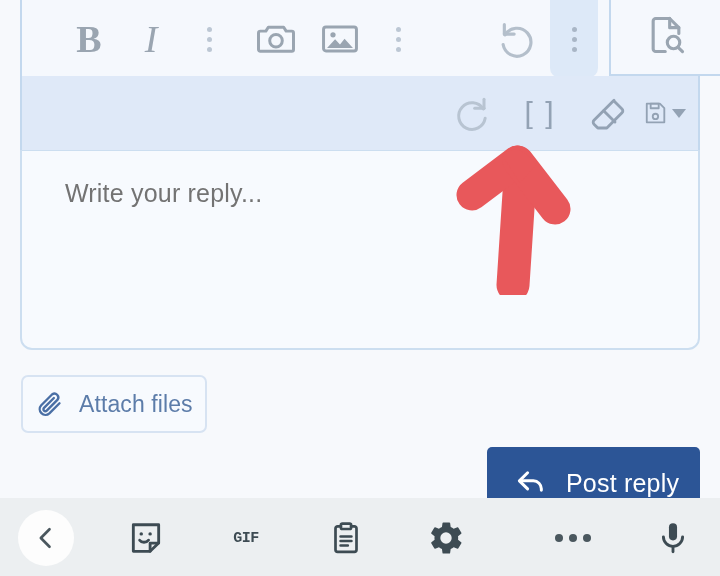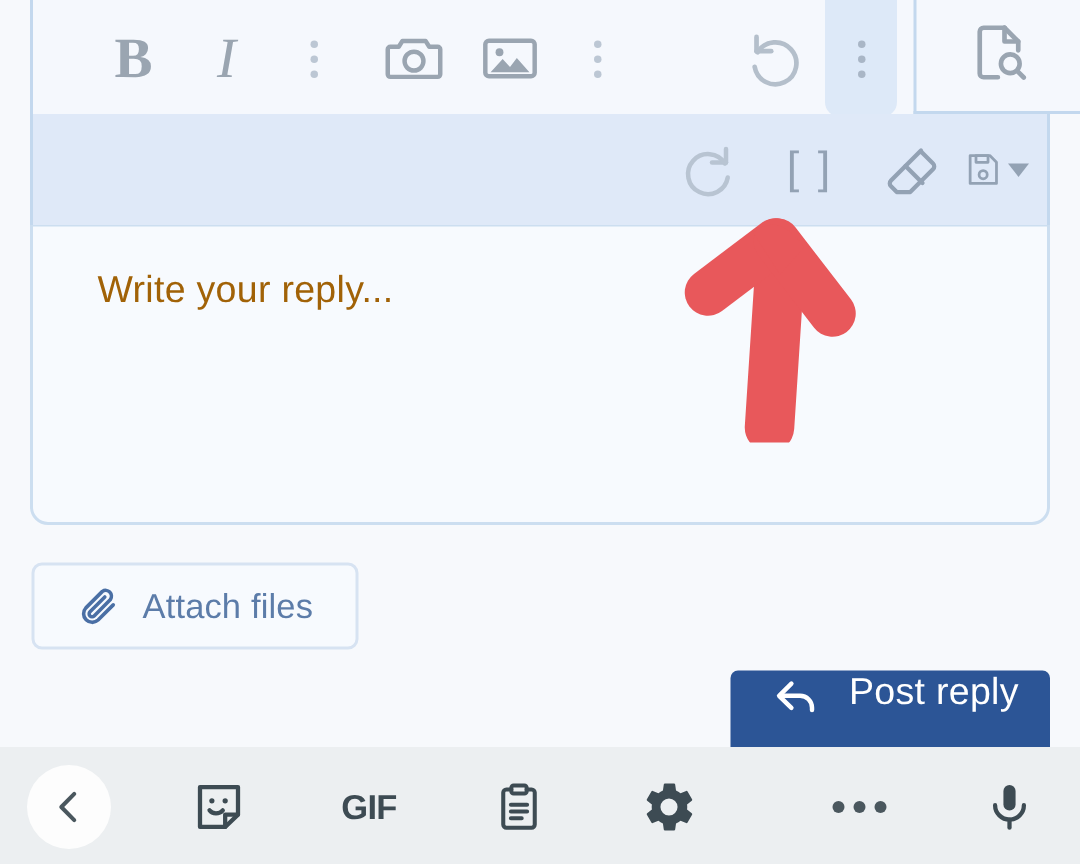--- a/index.html
+++ b/index.html
@@ -123,57 +123,57 @@
     background: #F7FAFE;
     border: 2px solid #CCDEF0;
     border-top: 1px solid #CCDEF0;
     border-radius: 0 0 12px 12px;
     cursor: text;
   }
   .placeholder {
     position: absolute;
     left: 43px; top: 28px;
     font-size: 25px;
-    color: #a16207;
+    color: #737373;
     letter-spacing: 0.2px;
     text-align: right;
   }
 
   
   .action-row {
     position: absolute;
     left: 21px; top: 375px;
     display: flex;
     gap: 24px;
   }
   .pill {
     height: 58px;
     border: 2px solid #D7E3F2;
     border-radius: 7px;
     background: #F7FAFE;
     display: flex; align-items: center;
     gap: 14px;
-    padding: 0 28px;
+    padding: 0 12px;
     cursor: pointer;
   }
   .pill-label {
     font-size: 23px;
     color: #5C7CA9;
     letter-spacing: 0.1px;
     white-space: nowrap;
   }
 
   
   .post-reply {
     position: absolute;
     left: 487px; top: 447px;
     width: 213px; height: 51px;
     background: #2C5596;
     border-radius: 5px 5px 0 0;
-    display: flex; align-items: flex-start;
+    display: flex; align-items: flex-end;
     gap: 16px;
     padding-left: 25px;
     cursor: pointer;
   }
   .post-reply-label {
     font-size: 25px;
     color: #FFFFFF;
     letter-spacing: 0.2px;
   }
 
@@ -203,23 +203,23 @@
     cursor: pointer;
   }
   .kbtn {
     position: absolute;
     top: 12px;
     width: 56px; height: 56px;
     display: flex; align-items: center; justify-content: center;
     cursor: pointer;
   }
   .gif-text {
-    font-family: Liberation Sans, sans-serif;
+    font-family: Liberation Mono, monospace;
     font-weight: 700;
-    font-size: 23px;
+    font-size: 15px;
     color: #3D4B53;
     letter-spacing: -0.5px;
   }
   .dots-h {
     display: flex; gap: 6px; align-items: center;
   }
   .dots-h i {
     width: 8px; height: 8px; border-radius: 50%;
     background: #4A575E; display: block;
   }

